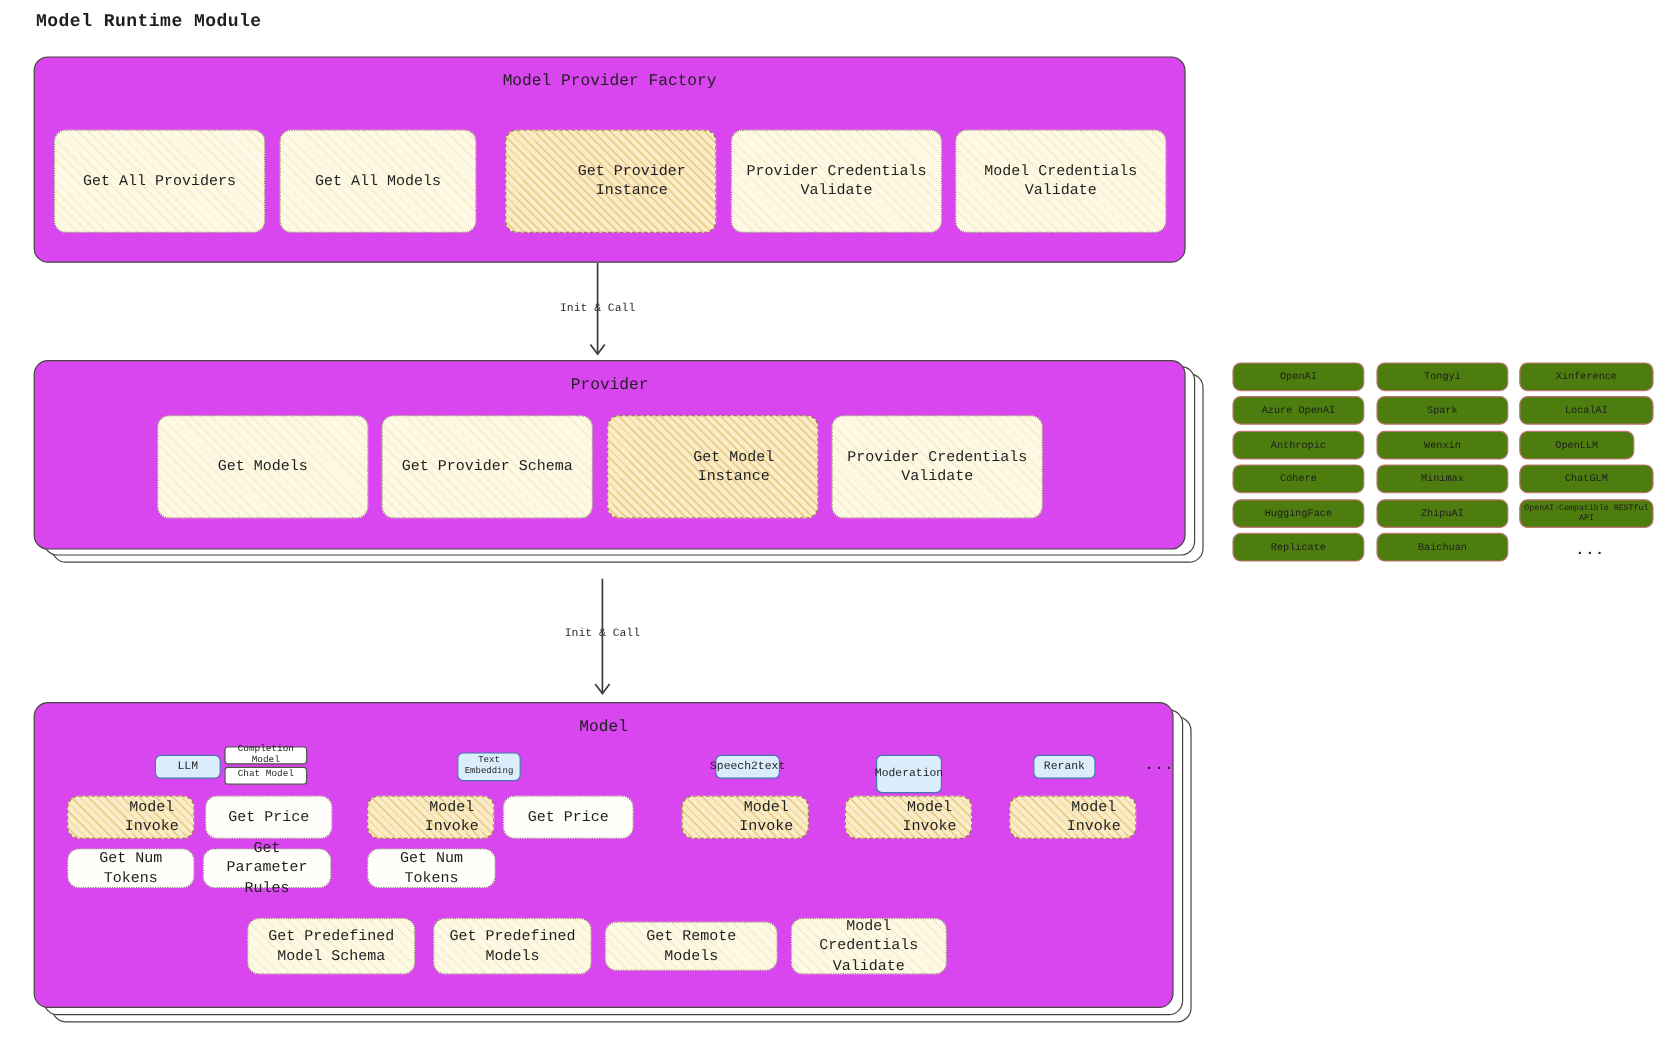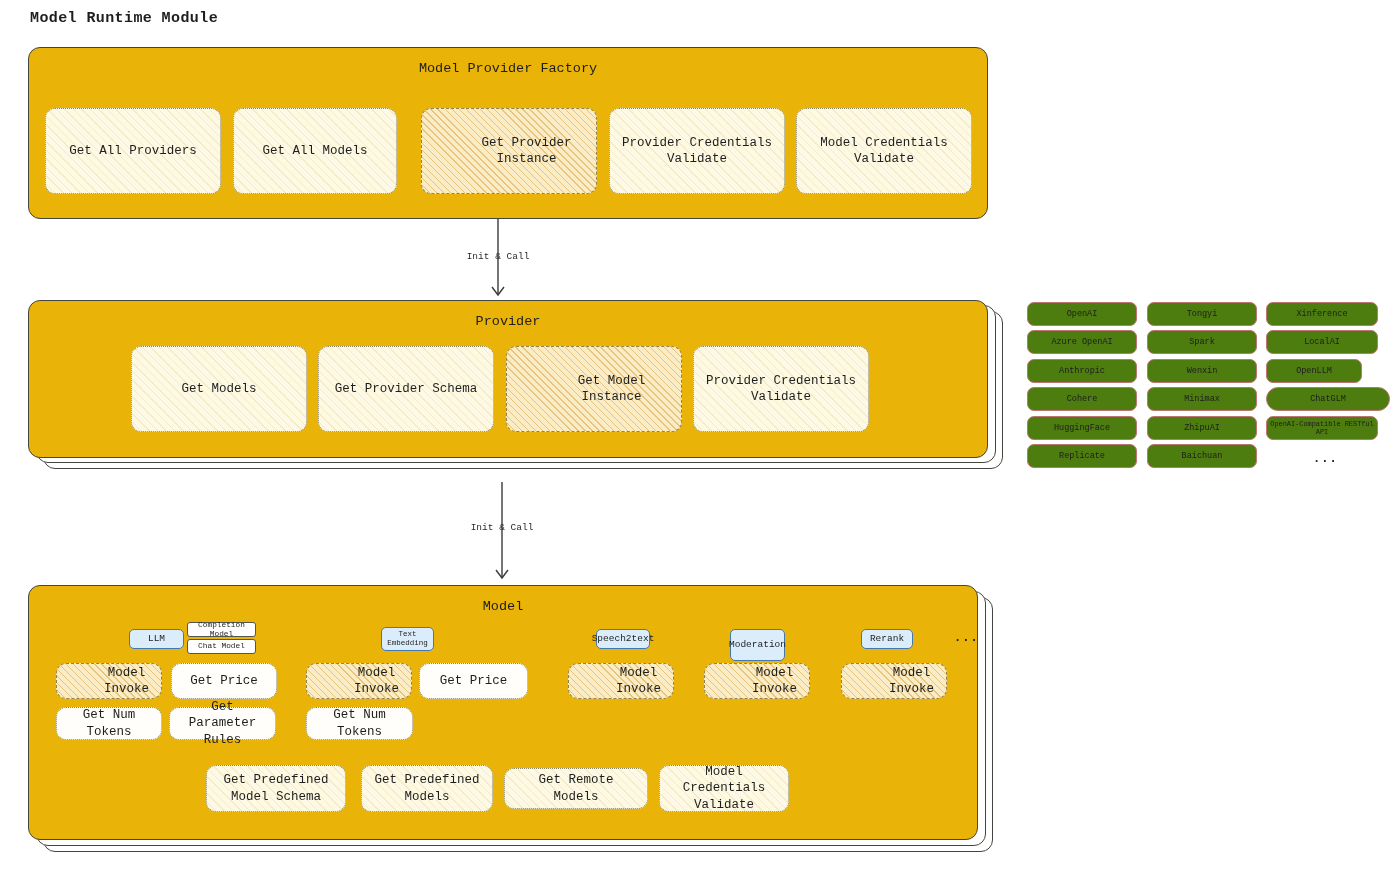--- a/index.html
+++ b/index.html
@@ -5,21 +5,21 @@
 <style>
   * { margin:0; padding:0; box-sizing:border-box; }
   body { background:#ffffff; }
   .canvas {
     position:relative; width:1393px; height:880px; background:#ffffff;
     font-family:Liberation Mono, monospace; color:#1e1e1e; overflow:hidden;
   }
   .main-title { position:absolute; left:30px; top:10px; font-size:15px; font-weight:700; letter-spacing:.4px; }
 
   .stack-layer { position:absolute; background:#ffffff; border:1.5px solid #45453f; border-radius:12px; }
-  .container { position:absolute; background:#eab308; border:1.5px solid #45453f; border-radius:12px; }
+  .container { position:absolute; background:#d946ef; border:1.5px solid #45453f; border-radius:12px; }
   .container-title { position:absolute; top:13px; left:0; width:100%; text-align:center; font-size:13.5px; }
 
   .node {
     position:absolute; display:flex; align-items:center; justify-content:center;
     text-align:center; border-radius:10px; padding:4px 10px; font-size:12.5px; line-height:1.3;
   }
   .node.yellow {
     background: repeating-linear-gradient(45deg, rgba(210,178,84,.20) 0 1px, transparent 1px 6px), #fdf9e4;
     border:1.5px dotted #8a8468;
   }
@@ -88,21 +88,21 @@
   <div class="pcell" style="left:1147px; top:302px; width:110px; height:24px;">Tongyi</div>
   <div class="pcell" style="left:1147px; top:330px; width:110px; height:24px;">Spark</div>
   <div class="pcell" style="left:1147px; top:359px; width:110px; height:24px;">Wenxin</div>
   <div class="pcell" style="left:1147px; top:387px; width:110px; height:24px;">Minimax</div>
   <div class="pcell" style="left:1147px; top:416px; width:110px; height:24px;">ZhipuAI</div>
   <div class="pcell" style="left:1147px; top:444px; width:110px; height:24px;">Baichuan</div>
 
   <div class="pcell" style="left:1266px; top:302px; width:112px; height:24px;">Xinference</div>
   <div class="pcell" style="left:1266px; top:330px; width:112px; height:24px;">LocalAI</div>
   <div class="pcell" style="left:1266px; top:359px; width:96px; height:24px;">OpenLLM</div>
-  <div class="pcell" style="left:1266px; top:387px; width:124px; height:24px;border-radius:12px;">ChatGLM</div>
+  <div class="pcell" style="left:1266px; top:387px; width:112px; height:24px;">ChatGLM</div>
   <div class="pcell tiny" style="left:1266px; top:416px; width:112px; height:24px;">OpenAI-Compatible RESTful API</div>
   <div class="dots" style="left:1313px; top:452px;">...</div>
 
   <svg class="arrow" style="left:490px; top:482px;" width="24" height="100">
     <line x1="12" y1="0" x2="12" y2="96" stroke="#3b3b3b" stroke-width="1.4"></line>
     <path d="M6,88 L12,96 L18,88" fill="none" stroke="#3b3b3b" stroke-width="1.4"></path>
   </svg>
   <div class="arrow-label" style="left:460px; top:522px;">Init &amp; Call</div>
 
   <div class="stack-layer" style="left:43px; top:597px; width:950px; height:255px;"></div>

